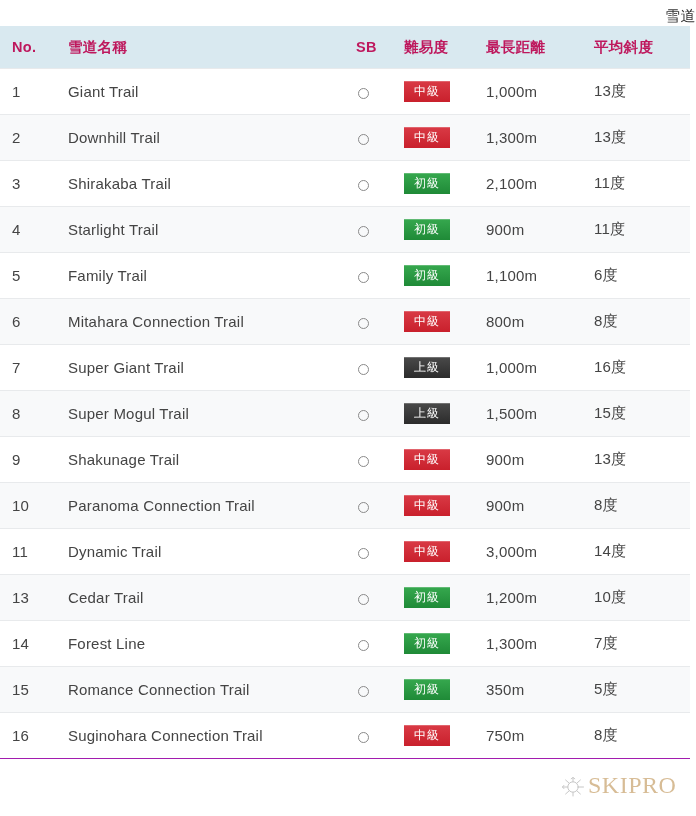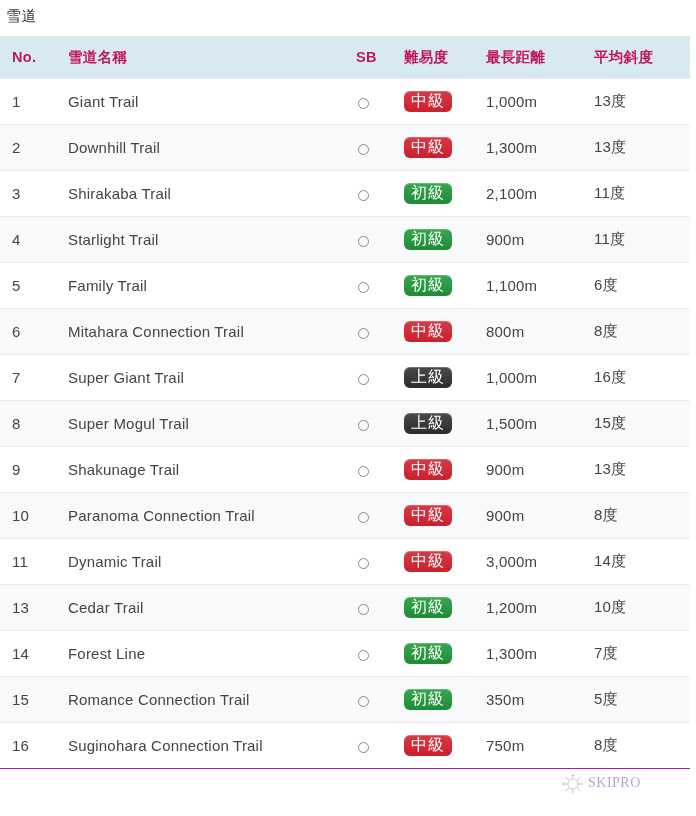--- a/index.html
+++ b/index.html
@@ -20,22 +20,23 @@
     height: 816px;
     position: relative;
     box-sizing: border-box;
   }
   .page-title {
     font-size: 15px;
     color: #333333;
     padding: 6px 0 0 6px;
     line-height: 20px;
     letter-spacing: 0.5px;
-    height: 36px;
+    height: 26px;
     box-sizing: border-box;
+    text-align: right;
   }
   table.trail-table {
     width: 690px;
     border-collapse: collapse;
     table-layout: fixed;
     margin: 0;
     font-size: 14.5px;
   }
   table.trail-table thead th {
     background: #d9e9f0;
@@ -95,23 +96,23 @@
     border: 1.3px solid #8a8a8a;
     border-radius: 50%;
     box-sizing: border-box;
     vertical-align: middle;
     margin-left: 2px;
   }
   .badge {
     display: inline-block;
     min-width: 32px;
     padding: 3px 7px 4px 7px;
-    border-radius: 6px;
+    border-radius: 0;
     color: #ffffff;
-    font-size: 16px;
+    font-size: 12px;
     line-height: 14px;
     text-align: center;
     letter-spacing: 1px;
     box-shadow: inset 0 1px 0 rgba(255,255,255,0.22);
     font-family: "DejaVu Sans", "Liberation Sans", sans-serif;
   }
   .badge-red {
     background: linear-gradient(#d93a45, #c9202c);
   }
   .badge-green {
@@ -125,22 +126,22 @@
     left: 560px;
     top: 772px;
     display: flex;
     align-items: center;
     gap: 2px;
     opacity: 0.42;
     pointer-events: none;
     user-select: none;
   }
   .watermark .wm-text {
-    font-size: 14px;
-    color: #4c1d95;
+    font-size: 24px;
+    color: #a16207;
     font-family: "Liberation Serif", "DejaVu Serif", serif;
     letter-spacing: 0.5px;
   }
   .watermark svg { display: block; }
 </style>
 </head>
 <body>
 
 <div class="page">
 

